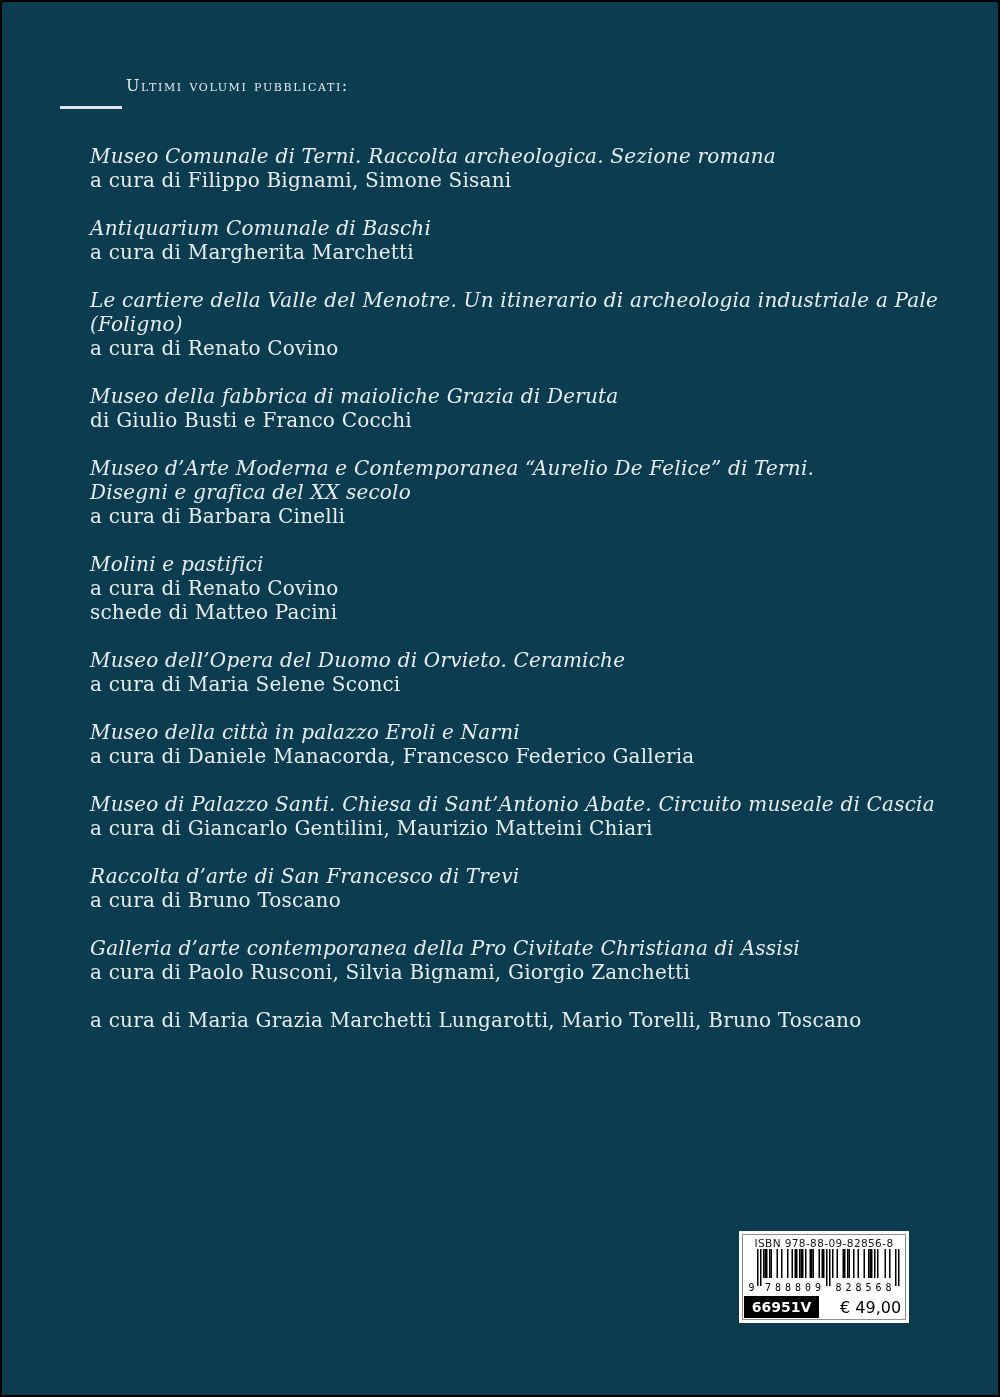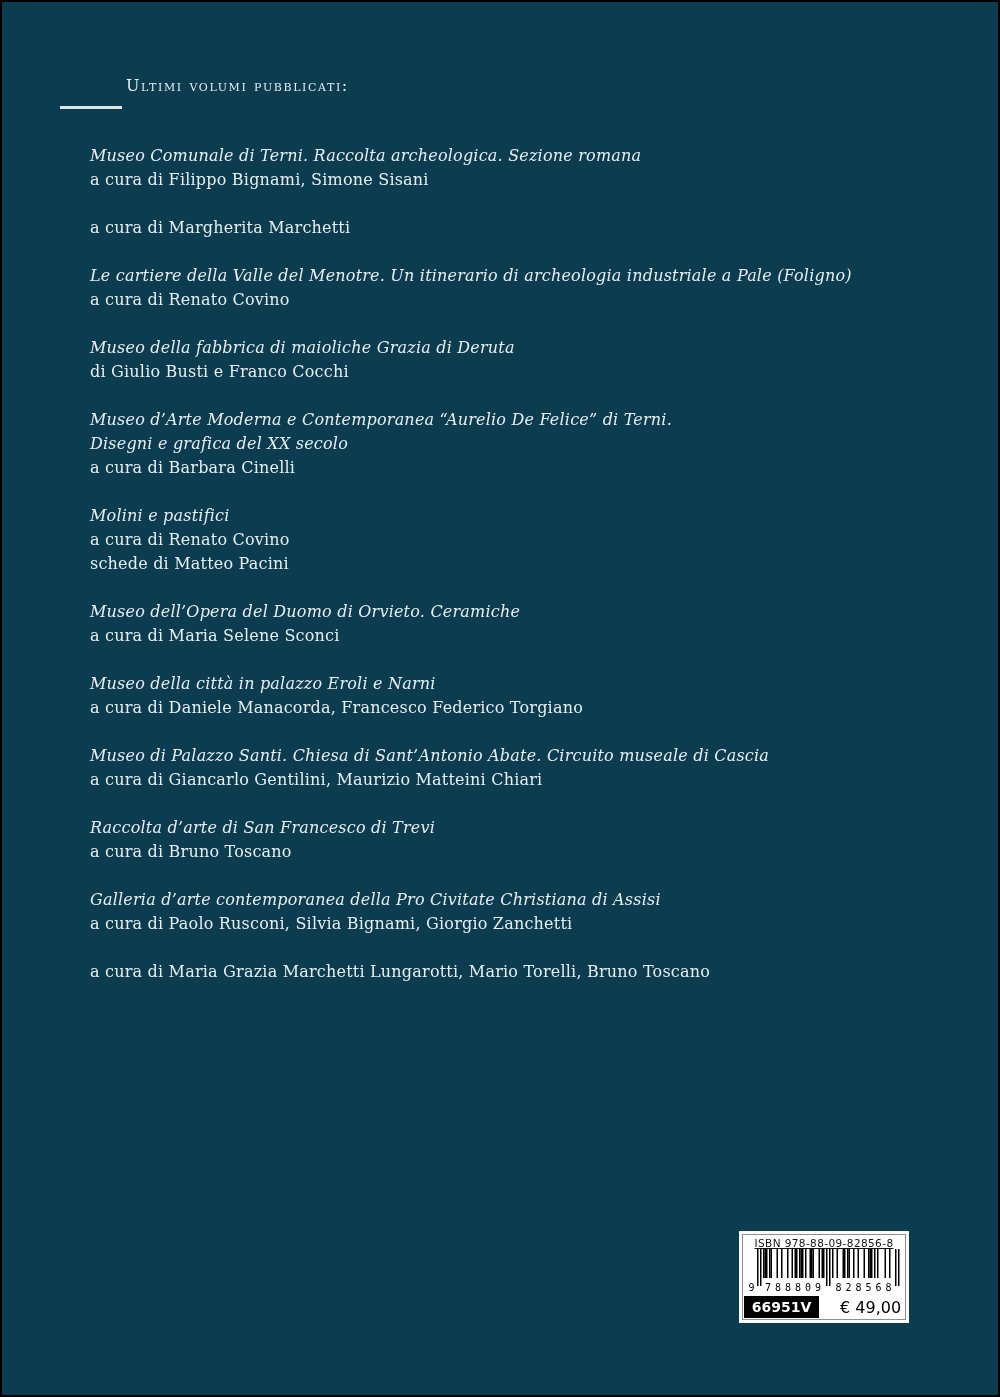--- a/index.html
+++ b/index.html
@@ -21,41 +21,41 @@
     color:var(--text,#e8eef0);
     margin-left:36px;
   }
   .header-rule {
     position:absolute; left:58px; top:104px;
     width:62px; height:3px;
     background:var(--rule,#dde4e6);
   }
   .volumes {
     position:absolute; left:88px; top:142px; width:870px;
-    font-size:16px; line-height:24px;
+    font-size:20px; line-height:24px;
   }
   .entry { margin-bottom:24px; }
   .title-line { font-style:italic; letter-spacing:0.2px; }
   .author-line { letter-spacing:0.2px; }
 
   .barcode-label {
     position:absolute; left:737px; top:1229px;
     width:170px; height:92px;
     background:#fff; padding:3px;
   }
   .label-inner {
     width:100%; height:100%;
     border:1px solid var(--label-border,#8a9195);
     background:#fff; color:#000;
     display:flex; flex-direction:column; align-items:center;
   }
   .isbn-line {
     font-family:"DejaVu Sans", sans-serif;
     font-size:10.5px; letter-spacing:0.4px;
-    margin-top:2px; color:#141414; white-space:nowrap;text-decoration:underline;
+    margin-top:2px; color:#141414; white-space:nowrap;
   }
   svg.barcode { display:block; margin-top:0px; }
   .strip {
     display:flex; width:100%; height:23px;
     gap:18px; margin-top:auto; padding:0 1px 1px 1px;
   }
   .code-box {
     flex:0 0 47%;
     background:#000; color:#fff;
     font-family:"DejaVu Sans", sans-serif;
@@ -78,20 +78,21 @@
   <div class="header-title">Ultimi volumi pubblicati:</div>
 
   <div class="header-rule"></div>
 
   <main class="volumes" id="volumes">
       <div class="entry">
         <div class="title-line">Museo Comunale di Terni. Raccolta archeologica. Sezione romana</div>
         <div class="author-line">a cura di Filippo Bignami, Simone Sisani</div>
       </div>
       <div class="entry">
+        <div class="title-line">Antiquarium Comunale di Baschi</div>
         <div class="author-line">a cura di Margherita Marchetti</div>
       </div>
       <div class="entry">
         <div class="title-line">Le cartiere della Valle del Menotre. Un itinerario di archeologia industriale a Pale (Foligno)</div>
         <div class="author-line">a cura di Renato Covino</div>
       </div>
       <div class="entry">
         <div class="title-line">Museo della fabbrica di maioliche Grazia di Deruta</div>
         <div class="author-line">di Giulio Busti e Franco Cocchi</div>
       </div>
@@ -104,21 +105,21 @@
         <div class="title-line">Molini e pastifici</div>
         <div class="author-line">a cura di Renato Covino</div>
         <div class="author-line">schede di Matteo Pacini</div>
       </div>
       <div class="entry">
         <div class="title-line">Museo dell’Opera del Duomo di Orvieto. Ceramiche</div>
         <div class="author-line">a cura di Maria Selene Sconci</div>
       </div>
       <div class="entry">
         <div class="title-line">Museo della città in palazzo Eroli e Narni</div>
-        <div class="author-line">a cura di Daniele Manacorda, Francesco Federico Torgiano</div>
+        <div class="author-line">a cura di Daniele Manacorda, Francesco Federico Galleria</div>
       </div>
       <div class="entry">
         <div class="title-line">Museo di Palazzo Santi. Chiesa di Sant’Antonio Abate. Circuito museale di Cascia</div>
         <div class="author-line">a cura di Giancarlo Gentilini, Maurizio Matteini Chiari</div>
       </div>
       <div class="entry">
         <div class="title-line">Raccolta d’arte di San Francesco di Trevi</div>
         <div class="author-line">a cura di Bruno Toscano</div>
       </div>
       <div class="entry">

